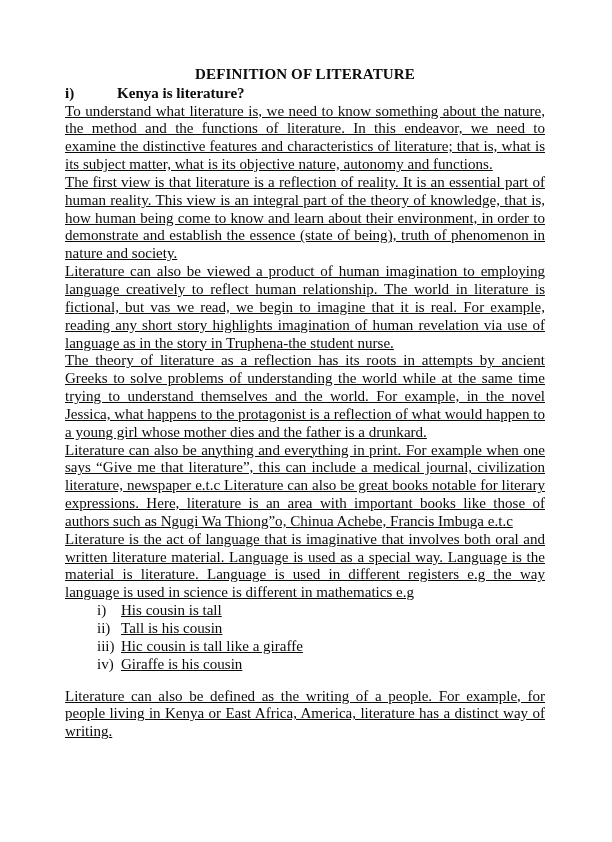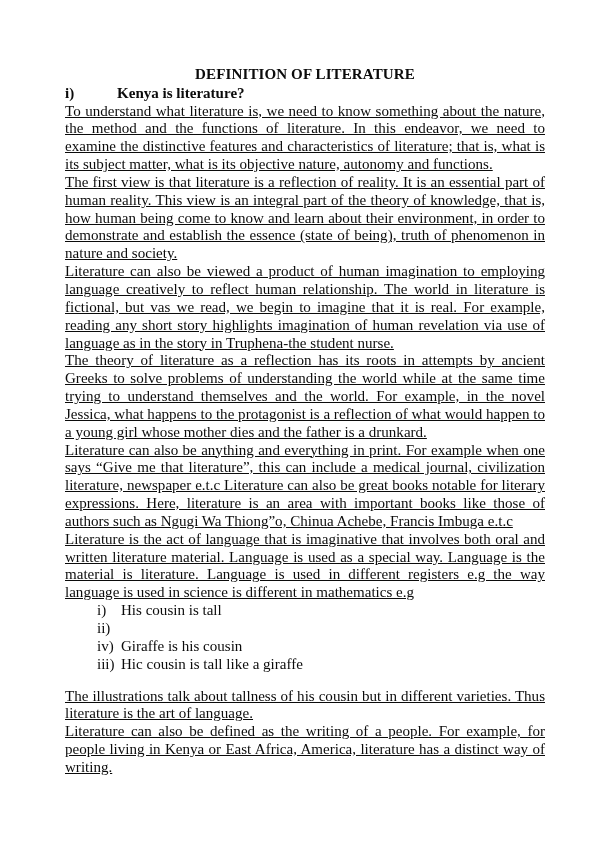--- a/index.html
+++ b/index.html
@@ -63,20 +63,21 @@
     font-size: 11.3pt;
     line-height: 1.185;
     padding-left: 32px;
   }
   ul.roman-list li .rn {
     flex: 0 0 24px;
     text-align: left;
   }
   ul.roman-list li .txt {
     flex: 1 1 auto;
+    text-decoration: underline;
   }
   .spacer-md { height: 14px; }
 </style>
 </head>
 <body>
 
 <div class="page">
 
   <h1 class="doc-title">DEFINITION OF LITERATURE</h1>
 
@@ -92,29 +93,29 @@
   <p class="body">Literature can also be anything and everything in print. For example when one says “Give me that literature”, this can include a medical journal, civilization literature, newspaper e.t.c Literature can also be great books notable for literary expressions. Here, literature is an area with important books like those of authors such as Ngugi Wa Thiong”o, Chinua Achebe, Francis Imbuga e.t.c</p>
   <p class="body">Literature is the act of language that is imaginative that involves both oral and written literature material. Language is used as a special way. Language is the material is literature. Language is used in different registers e.g the way language is used in science is different in mathematics e.g</p>
 
   <ul class="roman-list">
     <li>
       <span class="rn">i)</span>
       <span class="txt">His cousin is tall</span>
     </li>
     <li>
       <span class="rn">ii)</span>
+      <span class="txt">Tall is his cousin</span>
+    </li>
+    <li>
+      <span class="rn">iii)</span>
+      <span class="txt">Hic cousin is tall like a giraffe</span>
     </li>
     <li>
       <span class="rn">iv)</span>
       <span class="txt">Giraffe is his cousin</span>
     </li>
-    <li>
-      <span class="rn">iii)</span>
-      <span class="txt">Hic cousin is tall like a giraffe</span>
-    </li>
   </ul>
 
   <div class="spacer-md"></div>
 
-  <p class="body">The illustrations talk about tallness of his cousin but in different varieties. Thus literature is the art of language.</p>
   <p class="body">Literature can also be defined as the writing of a people. For example, for people living in Kenya or East Africa, America, literature has a distinct way of writing.</p>
 
 </div>
 
 </body></html>

